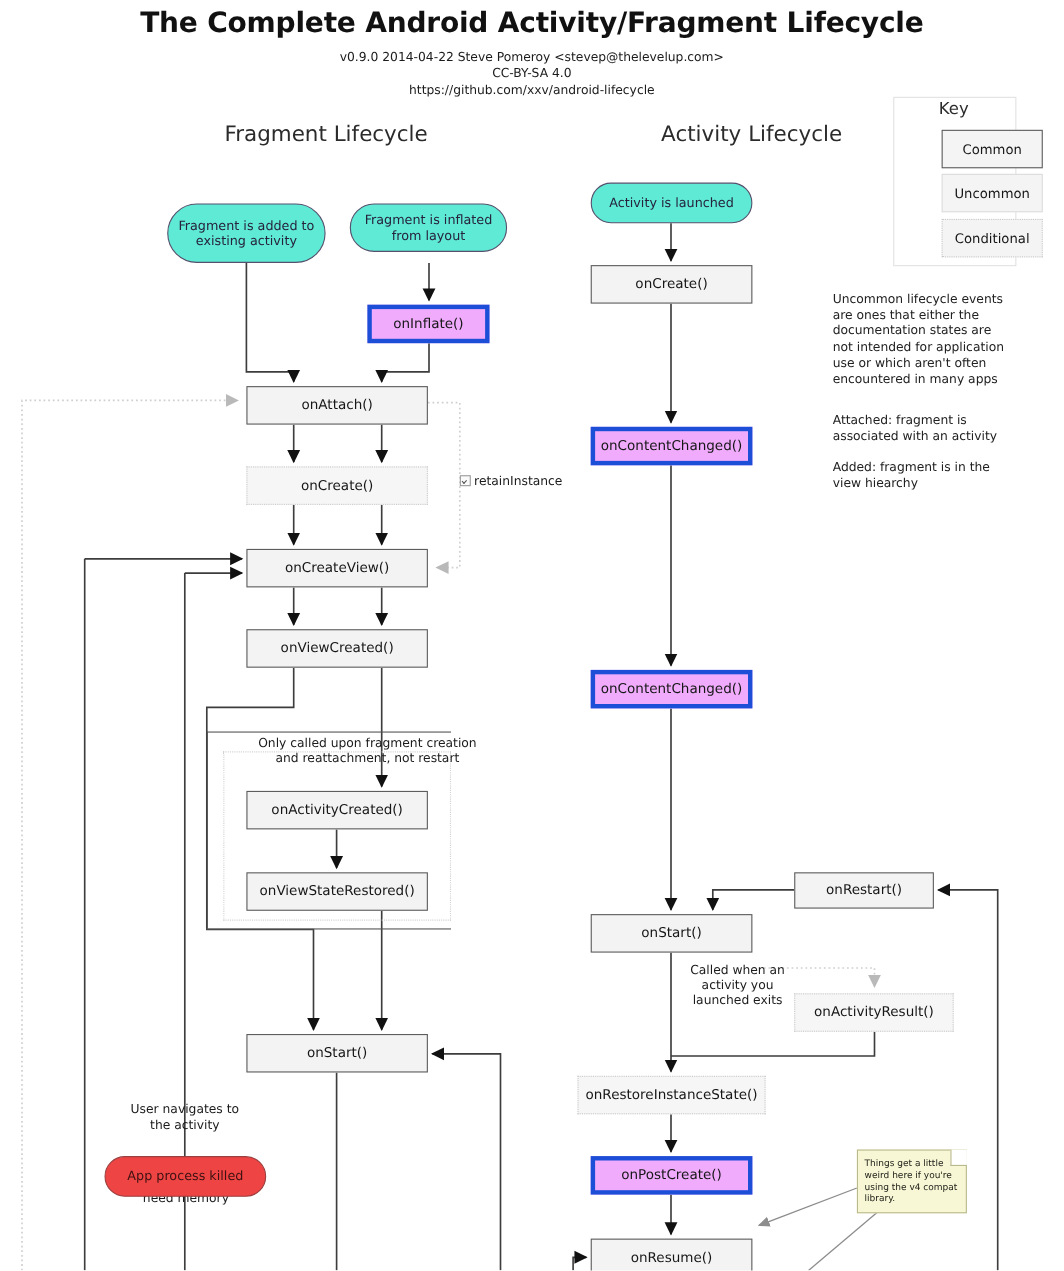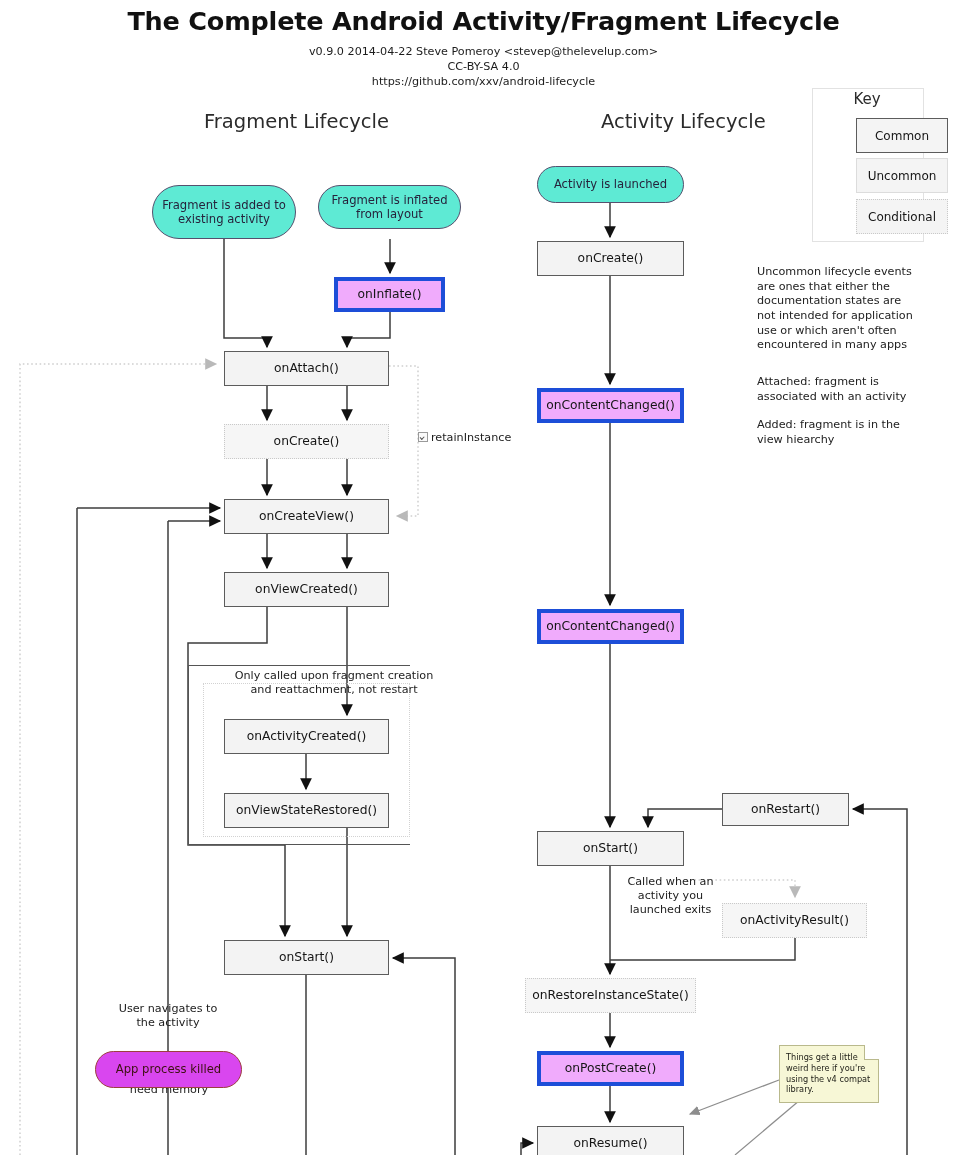--- a/index.html
+++ b/index.html
@@ -17,21 +17,21 @@
 
   
   .node{position:absolute;box-sizing:border-box;display:flex;align-items:center;
         justify-content:center;text-align:center;font-size:12.3px;line-height:1.25;
         color:#161616;background:#f4f4f4;}
   .node.common{border:1.6px solid #5c5c5c;background:#f3f3f3;}
   .node.uncommon{border:4px solid #1d4ed8;background:#f0abfc;}
   .node.conditional{border:1.4px dotted #c9c9c9;background:#f6f6f6;}
   .node.startpill{border:1.6px solid #55506e;background:#5eead4;border-radius:999px;
         color:#26233c;font-size:11.6px;}
-  .node.killpill{border:1.6px solid #9c3f3f;background:#d946ef;border-radius:999px;
+  .node.killpill{border:1.6px solid #9c3f3f;background:#ef4444;border-radius:999px;
         color:#3d1111;font-size:11.6px;}
 
   
   .keybox{position:absolute;left:812px;top:88px;width:110px;height:152px;
           border:1px solid #e2e2e2;background:#fff;}
   .keytitle{position:absolute;left:812px;top:90px;width:110px;text-align:center;
             font-size:15px;color:#2b2b2b;}
   .keyitem{position:absolute;left:821px;width:92px;height:35px;box-sizing:border-box;
            display:flex;align-items:center;justify-content:center;font-size:12px;
            background:#f4f4f4;color:#161616;margin-left:35px;}

